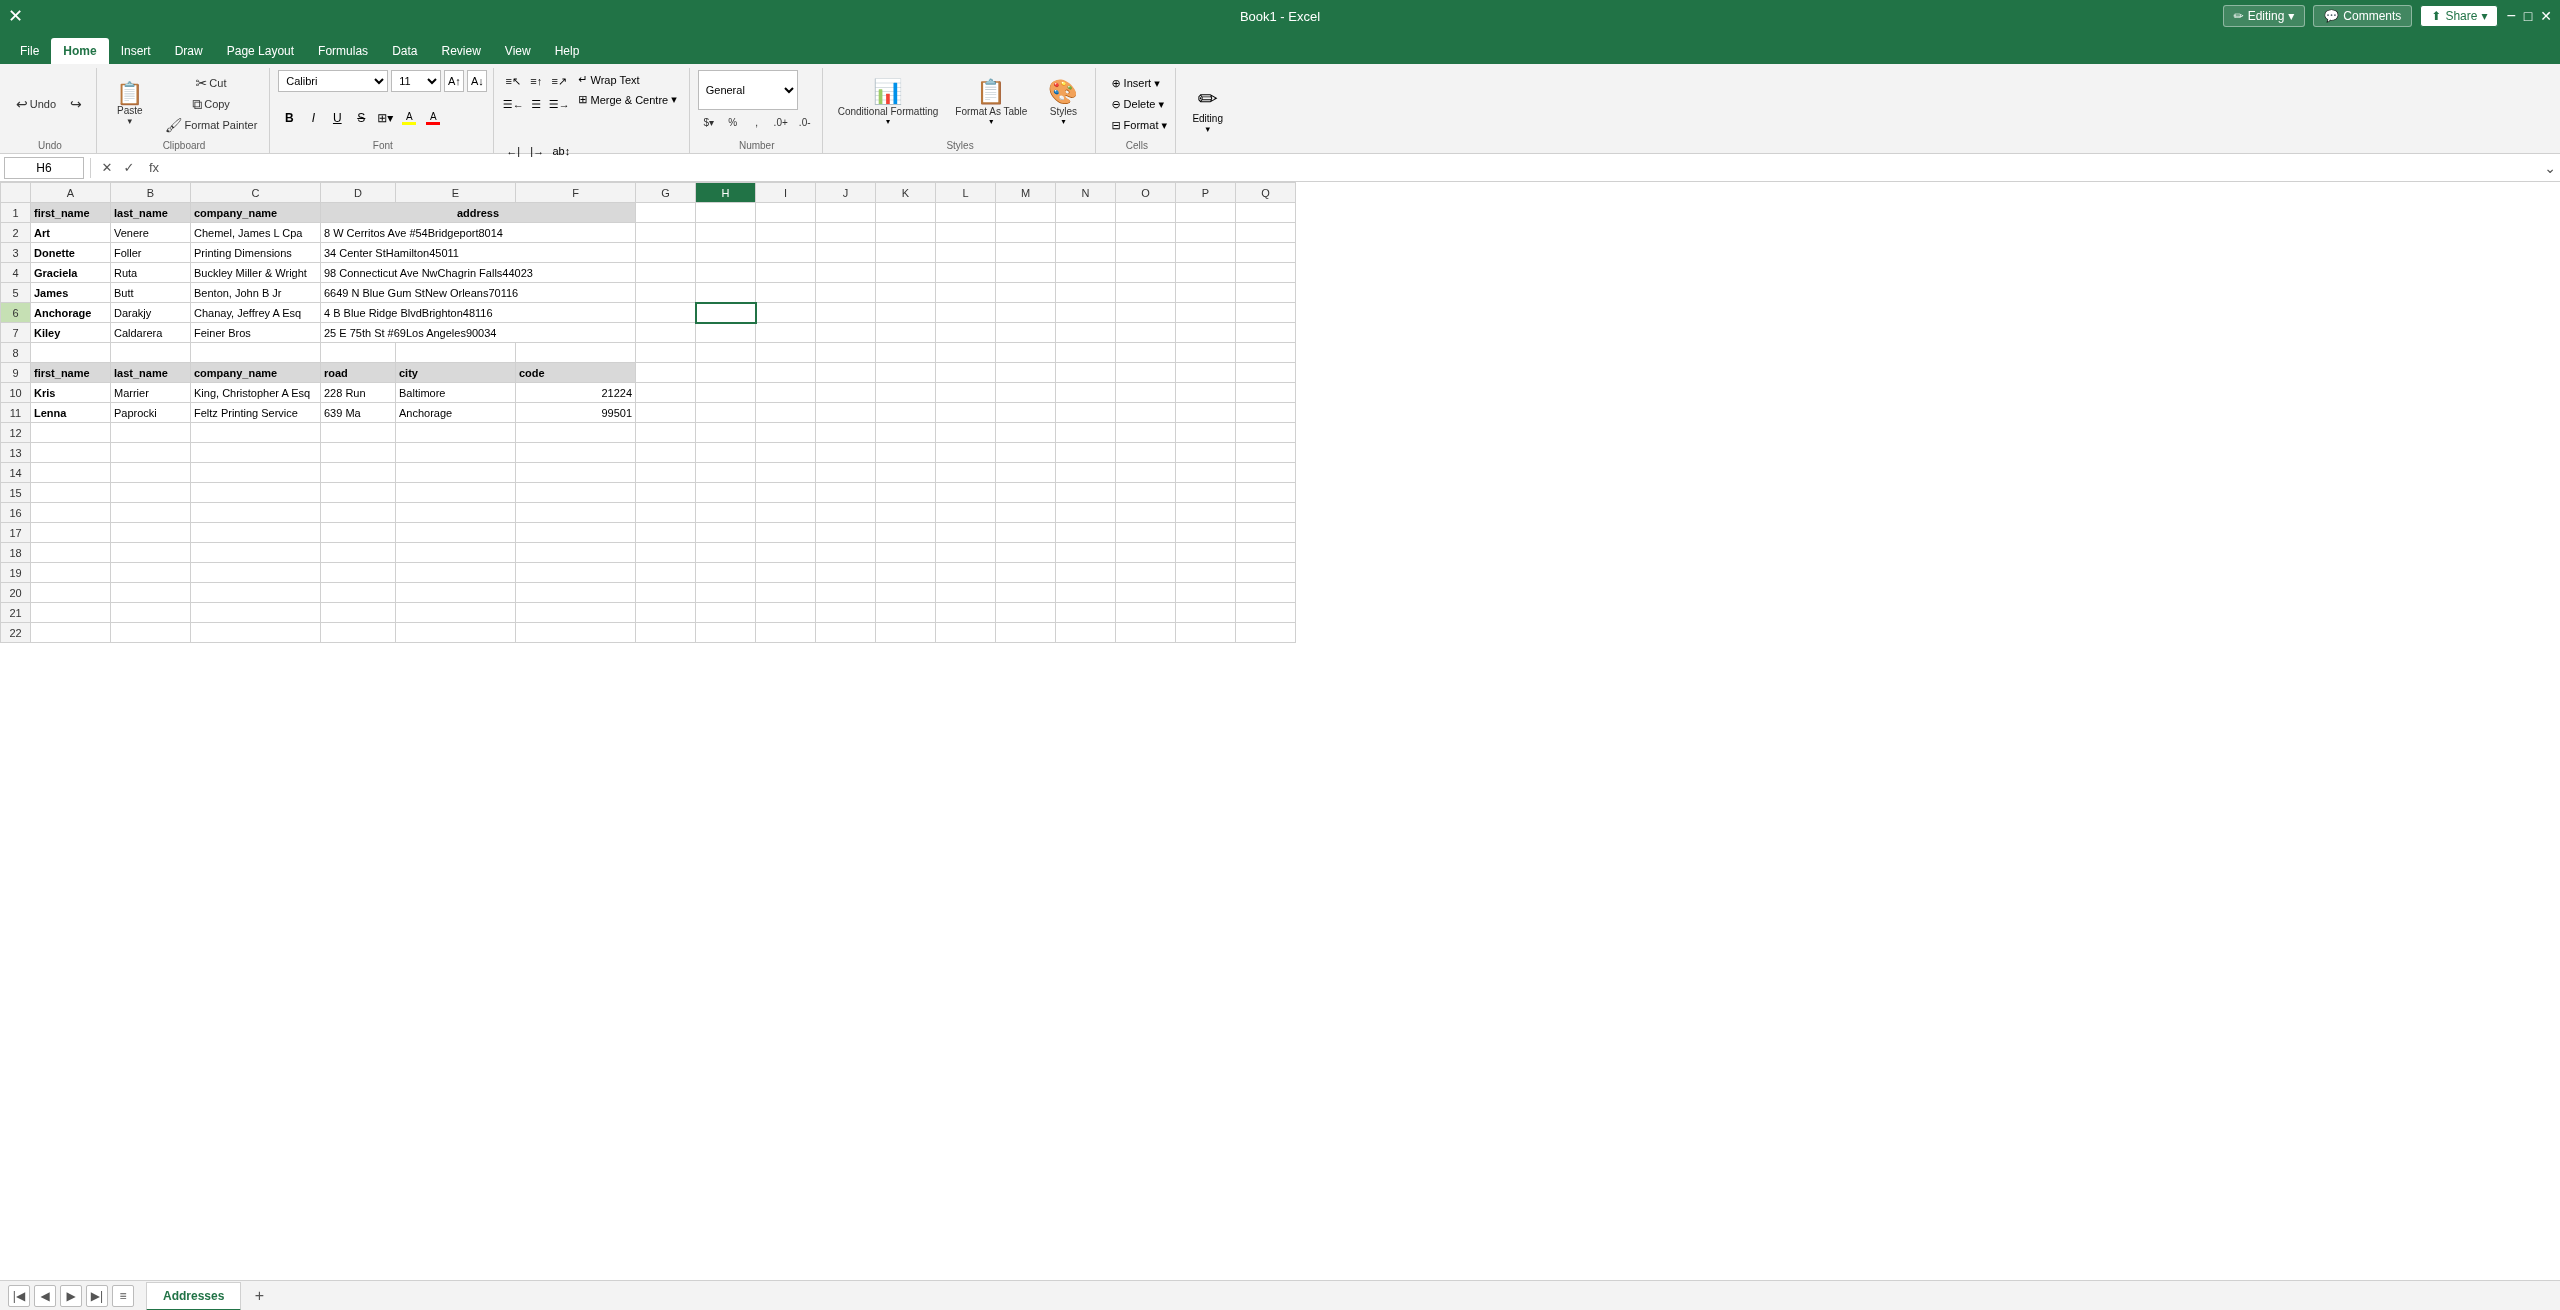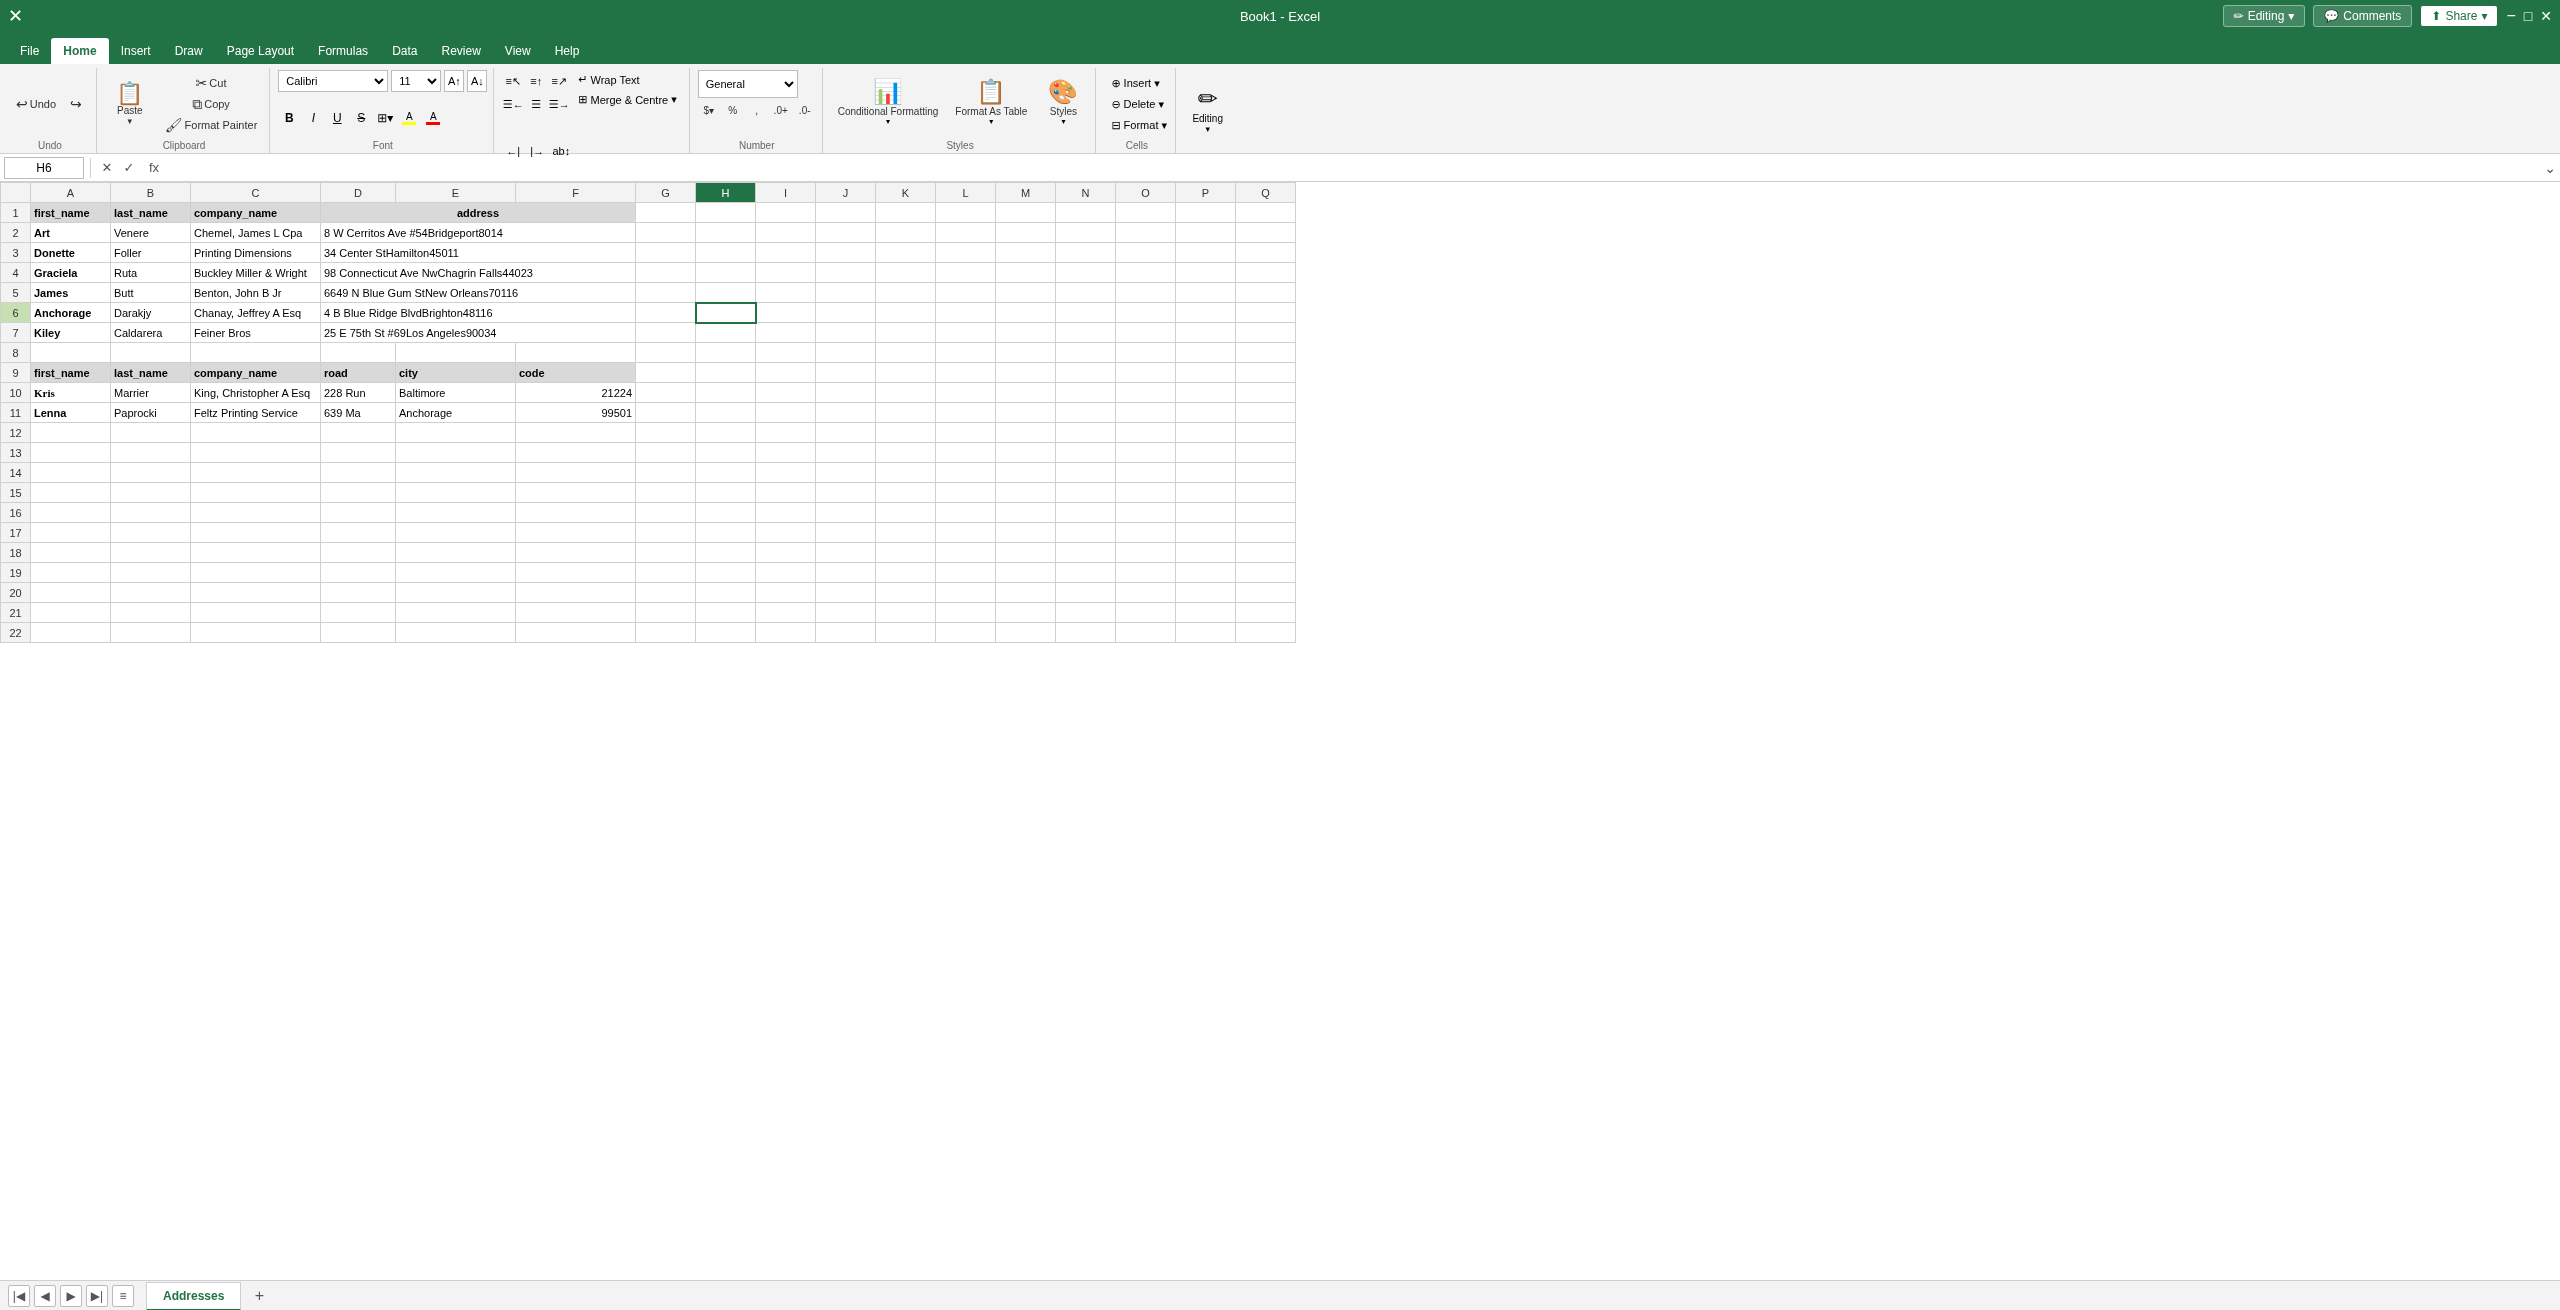--- a/index.html
+++ b/index.html
@@ -141,21 +141,21 @@
     .align-btn {
       width: 22px; height: 22px;
       border: 1px solid transparent; background: transparent;
       cursor: pointer; font-size: 11px;
       display: flex; align-items: center; justify-content: center;
       border-radius: 2px;
     }
 
     
     .number-select {
-      width: 100px; font-size: 11px; height: 28px;
+      width: 100px; font-size: 11px; height: 40px;
       border: 1px solid #bbb; background: white; padding: 1px 3px;
     }
 
     
     .editing-big {
       display: flex; flex-direction: column; align-items: center;
       padding: 4px 8px; cursor: pointer;
     }
 
     
@@ -803,21 +803,21 @@
             <td class="cell"></td>
             <td class="cell"></td>
             <td class="cell"></td>
             <td class="cell"></td>
             <td class="cell"></td>
             <td class="cell"></td>
             <td class="cell"></td>
           </tr>
           <tr>
             <th class="row-num">10</th>
-            <td class="cell" style="font-weight: bold; font-family: Liberation Serif, serif;">Kris</td>
+            <td class="cell" style="font-weight: bold;">Kris</td>
             <td class="cell">Marrier</td>
             <td class="cell">King, Christopher A Esq</td>
             <td class="cell">228 Run</td>
             <td class="cell">Baltimore</td>
             <td class="cell" style="text-align: right;">21224</td>
             <td class="cell"></td>
             <td class="cell"></td>
             <td class="cell"></td>
             <td class="cell"></td>
             <td class="cell"></td>

